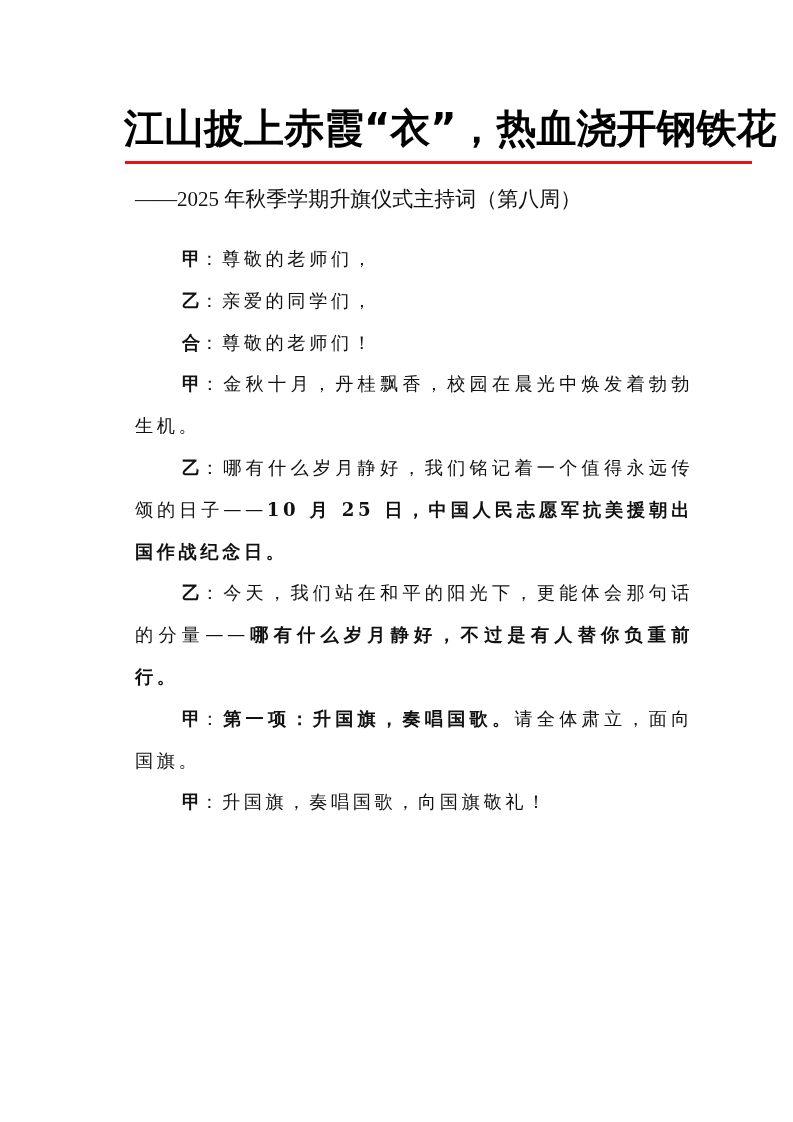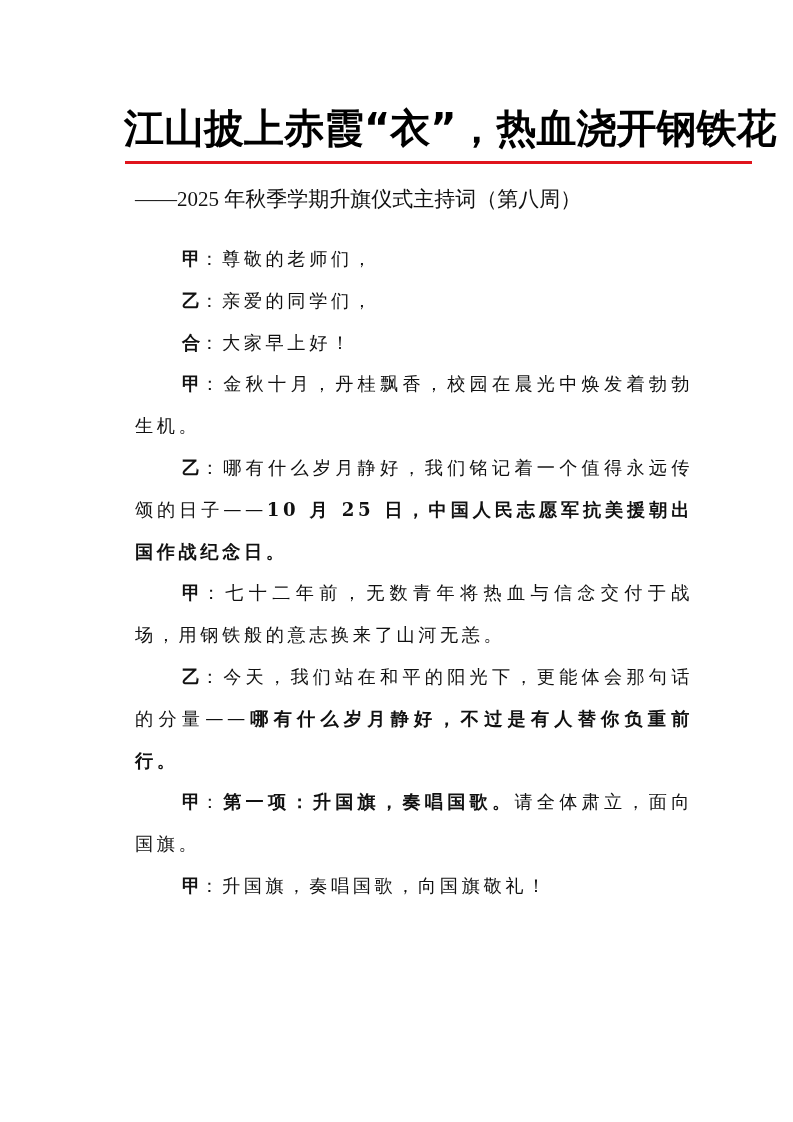--- a/index.html
+++ b/index.html
@@ -24,20 +24,19 @@
 </head>
 <body>
 
 <div class="title">江山披上赤霞“衣”，热血浇开钢铁花</div>
 <div class="rule"></div>
 <div class="subtitle">——2025 年秋季学期升旗仪式主持词（第八周）</div>
 
 <div class="body">
   <p class="p"><span class="speaker">甲</span><span>：</span><span>尊敬的老师们，</span></p>
   <p class="p"><span class="speaker">乙</span><span>：</span><span>亲爱的同学们，</span></p>
-  <p class="p"><span class="speaker">合</span><span>：</span><span>大家早上好！</span></p>
+  <p class="p"><span class="speaker">合</span><span>：</span><span>尊敬的老师们！</span></p>
   <p class="p"><span class="speaker">甲</span><span>：</span><span>金秋十月，丹桂飘香，校园在晨光中焕发着勃勃生机。</span></p>
   <p class="p"><span class="speaker">乙</span><span>：</span><span>哪有什么岁月静好，我们铭记着一个值得永远传颂的日子——</span><span class="b">10 月 25 日，中国人民志愿军抗美援朝出国作战纪念日。</span></p>
-  <p class="p"><span class="speaker">甲</span><span>：</span><span>七十二年前，无数青年将热血与信念交付于战场，用钢铁般的意志换来了山河无恙。</span></p>
   <p class="p"><span class="speaker">乙</span><span>：</span><span>今天，我们站在和平的阳光下，更能体会那句话的分量——</span><span class="b">哪有什么岁月静好，不过是有人替你负重前行。</span></p>
   <p class="p"><span class="speaker">甲</span><span>：</span><span class="b">第一项：升国旗，奏唱国歌。</span><span>请全体肃立，面向国旗。</span></p>
   <p class="p"><span class="speaker">甲</span><span>：</span><span>升国旗，奏唱国歌，向国旗敬礼！</span></p>
 </div>
 
 </body></html>

